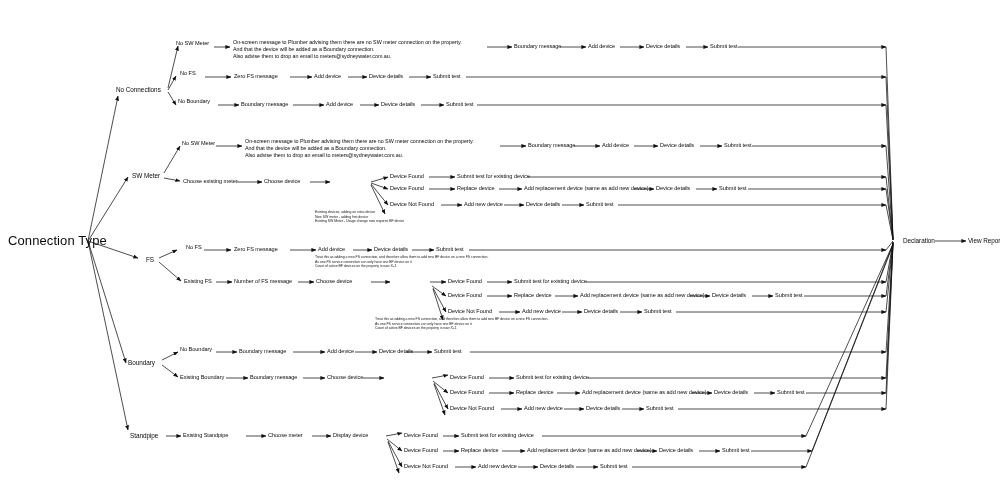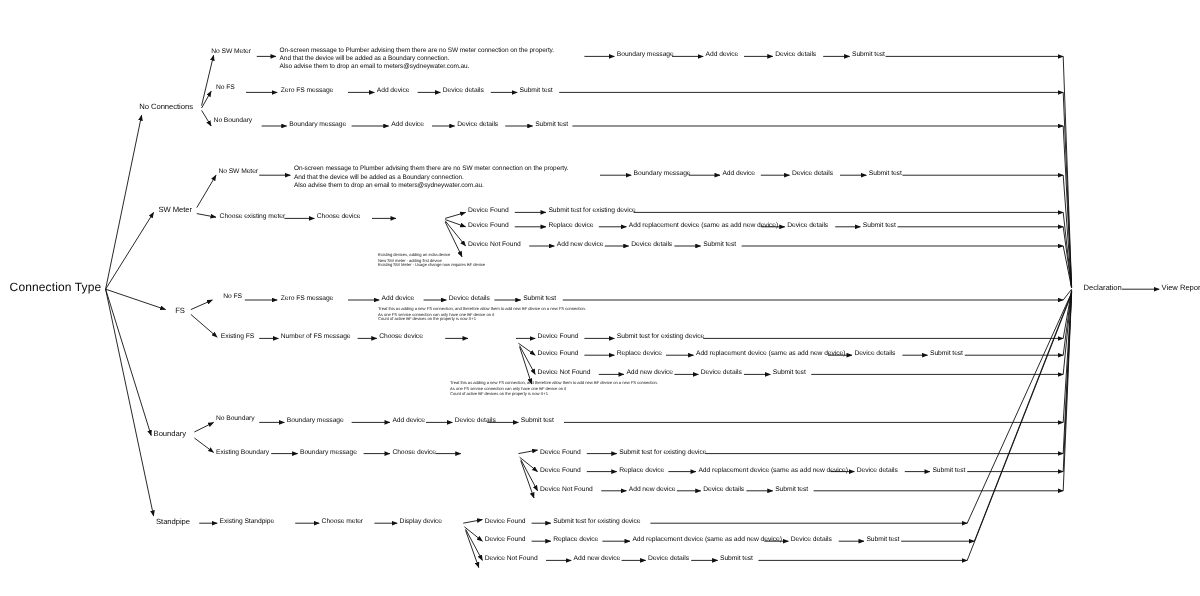--- a/index.html
+++ b/index.html
@@ -29,21 +29,21 @@
   .node {
     position: absolute;
     white-space: nowrap;
     font-size: 5.6px;
     line-height: 1.05;
     letter-spacing: -0.05px;
     color: #0b0b0b;
     transform: translateY(-50%);
   }
   .node.root {
-    font-size: 10px;
+    font-size: 13px;
     letter-spacing: 0.1px;
   }
   .node.big {
     font-size: 6.4px;
   }
   .node.msg {
     white-space: normal;
     font-size: 5.4px;
     line-height: 1.28;
     transform: none;

